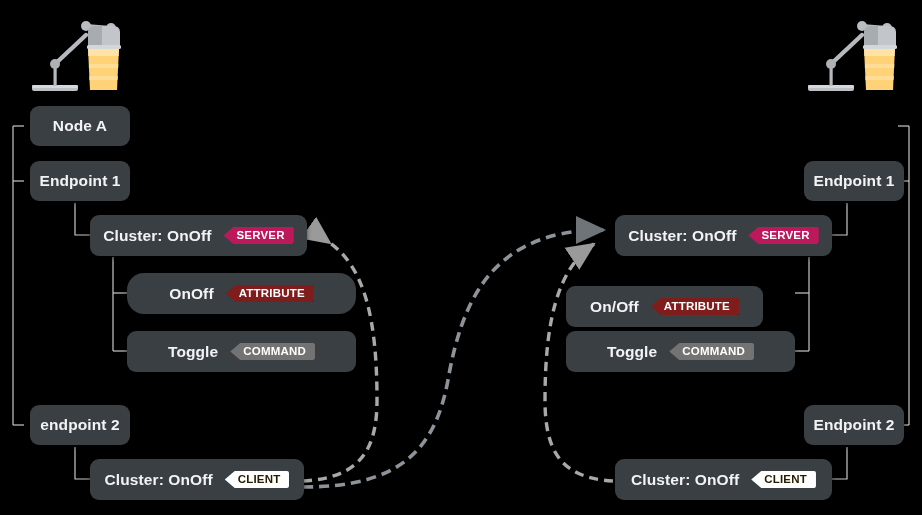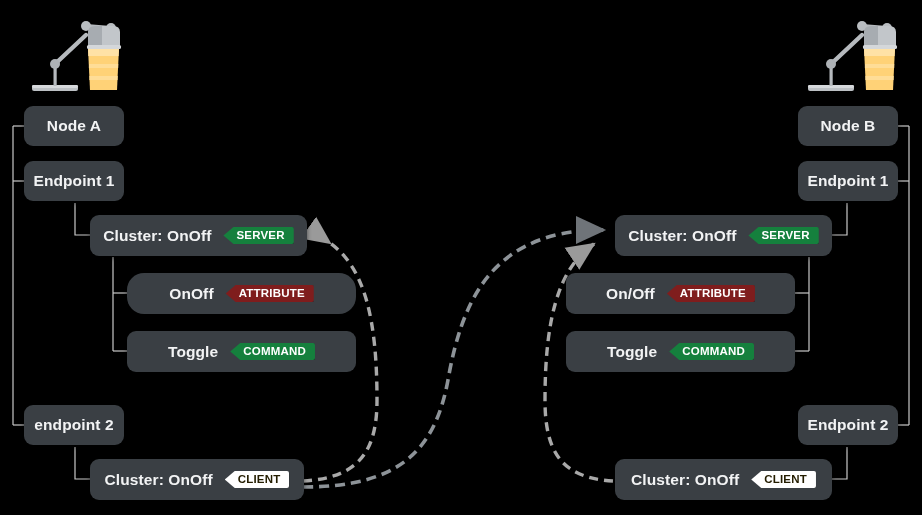--- a/index.html
+++ b/index.html
@@ -43,20 +43,21 @@
     font-size: 15.5px;
     font-weight: 700;
     letter-spacing: 0.1px;
     white-space: nowrap;
   }
 
   
   .node.plain {
     justify-content: center;
     padding: 0 6px;
+    margin-left: 6px;
   }
 
   
   .node.row {
     justify-content: center;
     padding: 0 28px;
     gap: 12px;
     text-align: right;
   }
   .node.row .label { font-size: 15.5px; }
@@ -71,24 +72,24 @@
     font-size: 11.5px;
     font-weight: 700;
     letter-spacing: 0.2px;
     line-height: 1;
     white-space: nowrap;
     border-radius: 2px;
     -webkit-clip-path: polygon(10px 0, 100% 0, 100% 100%, 10px 100%, 0 50%);
     clip-path: polygon(10px 0, 100% 0, 100% 100%, 10px 100%, 0 50%);
     filter: drop-shadow(0 1px 1px rgba(0,0,0,0.6));
   }
-  .badge.server    { background: #15803d; color: #ffffff; }
+  .badge.server    { background: #be185d; color: #ffffff; }
   .badge.client    { background: #ffffff; color: #241d00; }
   .badge.attribute { background: #7f1d1d; color: #ffffff; }
-  .badge.command   { background: #15803d; color: #ffffff; }
+  .badge.command   { background: #737373; color: #ffffff; }
 
   
   .lamp {
     position: absolute;
     width: 110px;
     height: 92px;
   }
 </style>
 </head>
 <body>
@@ -212,34 +213,31 @@
 
   <div class="node plain" style="left:24px; top:405px; width:100px; height:40px;">
     <span class="label">endpoint 2</span>
   </div>
 
   <div class="node row" style="left:90px; top:459px; width:214px; height:41px;">
     <span class="label">Cluster: OnOff</span>
     <span class="badge client">CLIENT</span>
   </div>
 
-  <div class="node plain" style="left:798px; top:106px; width:100px; height:40px;">
-    <span class="label">Node B</span>
-  </div>
 
   <div class="node plain" style="left:798px; top:161px; width:100px; height:40px;">
     <span class="label">Endpoint 1</span>
   </div>
 
   <div class="node row" style="left:615px; top:215px; width:217px; height:41px;">
     <span class="label">Cluster: OnOff</span>
     <span class="badge server">SERVER</span>
   </div>
 
-  <div class="node row" style="left:566px; top:273px; width:229px; height:41px;">
+  <div class="node row" style="left:566px; top:286px; width:197px; height:41px;">
     <span class="label">On/Off</span>
     <span class="badge attribute">ATTRIBUTE</span>
   </div>
 
   <div class="node row" style="left:566px; top:331px; width:229px; height:41px;">
     <span class="label">Toggle</span>
     <span class="badge command">COMMAND</span>
   </div>
 
   <div class="node plain" style="left:798px; top:405px; width:100px; height:40px;">

